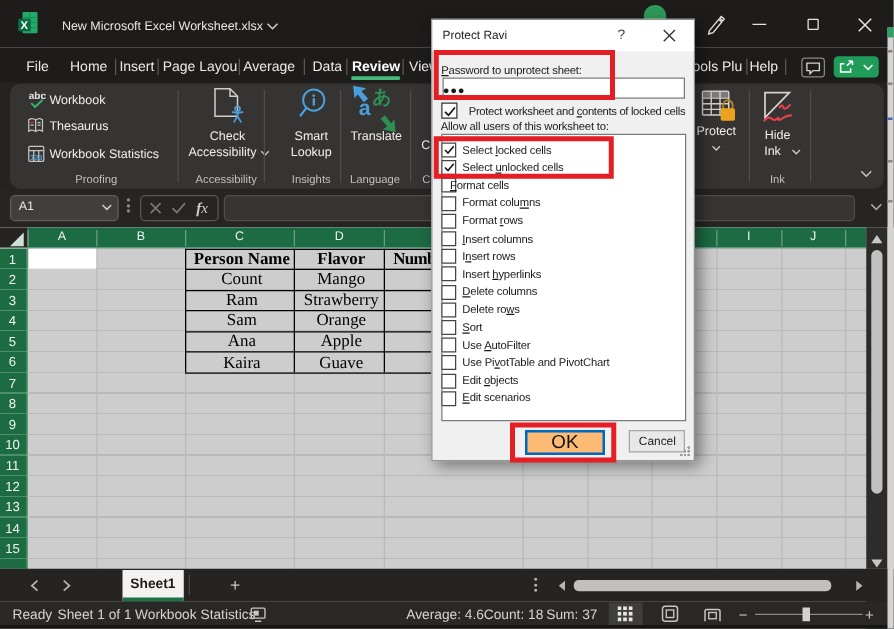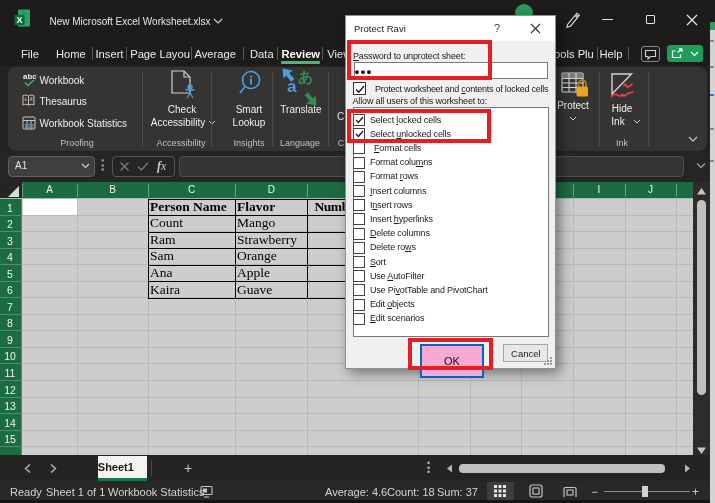--- a/index.html
+++ b/index.html
@@ -19,21 +19,21 @@
 .rlab{position:absolute;color:#c2c0be;font-size:9px;white-space:nowrap;text-align:center}
 
 #sheet{left:0;top:182px;width:693px;height:273px;background:#cdcdcd}
 #colhead{left:21.9px;top:182px;width:671px;height:16.5px;background:#1d6b42}
 #selall{left:0;top:182px;width:21.9px;height:16.5px;background:#252423}
 #rowhead{left:0;top:198.5px;width:21.9px;height:256.5px;background:#1d6b42}
 .hl{position:absolute;top:182px;height:16.5px;color:#eef5f0;font-size:10px;line-height:16.5px;text-align:center;width:20px;margin-left:-10px}
 .hsep{position:absolute;top:184px;height:13px;width:1px;background:rgba(255,255,255,.35)}
 .rn{position:absolute;left:0;width:20px;color:#eef5f0;font-size:10.5px;text-align:center}
 .gvl{position:absolute;top:198.5px;height:256.5px;width:1px;background:#b9b9b9}
-.tcell{position:absolute;font-family:"Liberation Serif",serif;font-size:13.5px;color:#000;white-space:nowrap;height:16.55px;line-height:16.3px}
+.tcell{position:absolute;font-family:"Liberation Serif",serif;font-size:13.5px;color:#000;text-align:center;white-space:nowrap;height:16.55px;line-height:16.3px}
 
 #vsb{left:693px;top:182px;width:17px;height:273px;background:#2d2c2b}
 
 #tabbar{left:0;top:455px;width:715px;height:26px;background:#252423}
 #statusbar{left:0;top:481px;width:715px;height:22px;background:#292827}
 #bedge{left:0;top:500px;width:715px;height:3px;background:#161514}
 .st{position:absolute;color:#d6d4d2;font-size:11px;top:486px;white-space:nowrap}
 
 #dlg{left:345px;top:15px;width:210.5px;height:353.5px;background:#f0f0f0;border:1px solid #919191;box-shadow:4px 4px 12px rgba(0,0,0,.45);z-index:20}
 #dlgtitle{left:0;top:0;width:100%;height:25px;background:#fff}
@@ -326,21 +326,21 @@
 
 <div id="tabbar" class="abs"></div>
 <svg class="abs" style="left:23px;top:463px" width="9" height="11">
     <path d="M7 1.5 L2.5 5.5 L7 9.5" stroke="#b8b6b4" stroke-width="1.4" fill="none"></path>
   </svg>
 <svg class="abs" style="left:49px;top:463px" width="9" height="11">
     <path d="M2 1.5 L6.5 5.5 L2 9.5" stroke="#b8b6b4" stroke-width="1.4" fill="none"></path>
   </svg>
 <div class="abs" style="left:97.8px;top:456px;width:49px;height:25px;background:#f4f3f2"></div>
 <div class="abs" style="left:97.8px;top:478.2px;width:49px;height:2.8px;background:#1e7145"></div>
-<div class="abs" style="left:97.8px;top:461px;width:49px;color:#1d1c1b;font-size:11px;font-weight:bold;text-align:left">Sheet1</div>
+<div class="abs" style="left:97.8px;top:461px;width:49px;color:#1d1c1b;font-size:11px;font-weight:bold;text-align:center">Sheet1</div>
 <div class="abs" style="left:150.5px;top:460px;width:1px;height:16px;background:#4a4846"></div>
 <div class="abs" style="left:184px;top:459.5px;color:#c8c6c4;font-size:14px;font-weight:400">+</div>
 <div class="abs" style="left:427px;top:461px;color:#b8b6b4;font-size:9px;line-height:4.5px">•<br>•<br>•</div>
 <svg class="abs" style="left:444px;top:463px" width="10" height="11">
     <path d="M8 1.5 L3 5.5 L8 9.5" fill="#b8b6b4"></path>
   </svg>
 <div class="abs" style="left:459px;top:464px;width:206px;height:8.5px;background:#c2c0be;border-radius:4px"></div>
 <svg class="abs" style="left:683px;top:463px" width="10" height="11">
     <path d="M2 1.5 L7 5.5 L2 9.5" fill="#b8b6b4"></path>
   </svg>
@@ -407,21 +407,21 @@
       <svg class="abs" style="left:8.7px;top:99.5px" width="9" height="8">
         <path d="M1 4 L3.4 6.5 L8 1" stroke="#1a1a1a" stroke-width="1.3" fill="none"></path>
       </svg>
       <div class="dtx" style="left:23.9px;top:98.5px">Select <u>l</u>ocked cells</div>
       <div class="cbs" style="left:7.2px;top:112.2px"></div>
       <svg class="abs" style="left:8.7px;top:113.7px" width="9" height="8">
         <path d="M1 4 L3.4 6.5 L8 1" stroke="#1a1a1a" stroke-width="1.3" fill="none"></path>
       </svg>
       <div class="dtx" style="left:23.9px;top:112.7px">Select <u>u</u>nlocked cells</div>
       <div class="cbs" style="left:7.2px;top:126.4px"></div>
-      <div class="dtx" style="left:28px;top:126.9px"><u>F</u>ormat cells</div>
+      <div class="dtx" style="left:14px;top:126.9px"><u>F</u>ormat cells</div>
       <div class="cbs" style="left:7.2px;top:140.6px"></div>
       <div class="dtx" style="left:23.9px;top:141.1px">Format colu<u>m</u>ns</div>
       <div class="cbs" style="left:7.2px;top:154.8px"></div>
       <div class="dtx" style="left:23.9px;top:155.3px">Format <u>r</u>ows</div>
       <div class="cbs" style="left:7.2px;top:169px"></div>
       <div class="dtx" style="left:23.9px;top:169.5px"><u>I</u>nsert columns</div>
       <div class="cbs" style="left:7.2px;top:183.2px"></div>
       <div class="dtx" style="left:23.9px;top:183.7px">I<u>n</u>sert rows</div>
       <div class="cbs" style="left:7.2px;top:197.4px"></div>
       <div class="dtx" style="left:23.9px;top:197.9px">Insert <u>h</u>yperlinks</div>
@@ -434,21 +434,21 @@
       <div class="cbs" style="left:7.2px;top:254.2px"></div>
       <div class="dtx" style="left:23.9px;top:254.7px">Use <u>A</u>utoFilter</div>
       <div class="cbs" style="left:7.2px;top:268.4px"></div>
       <div class="dtx" style="left:23.9px;top:268.9px">Use Pi<u>v</u>otTable and PivotChart</div>
       <div class="cbs" style="left:7.2px;top:282.6px"></div>
       <div class="dtx" style="left:23.9px;top:283.1px">Edit <u>o</u>bjects</div>
       <div class="cbs" style="left:7.2px;top:296.8px"></div>
       <div class="dtx" style="left:23.9px;top:297.3px"><u>E</u>dit scenarios</div>
     </div>
 
- <div class="abs ctr" style="left:73.8px;top:327.5px;width:64.3px;height:34px;background:#f9a8d4;border:2px solid #0067c0;font-size:11px;color:#111">OK</div>
+ <div class="abs ctr" style="left:73.8px;top:327.5px;width:64.3px;height:20px;background:#fdba74;border:2px solid #0067c0;font-size:15px;color:#111">OK</div>
  <div class="abs ctr" style="left:157.4px;top:328.2px;width:45px;height:18px;background:#e9e8e8;border:1px solid #a6a6a6;font-size:9.5px;color:#222">Cancel</div>
  <div class="abs" style="right:3px;bottom:3px;width:8px;height:8px;background:
    radial-gradient(circle at 1px 7px,#9a9a9a 1px,transparent 1.2px),
    radial-gradient(circle at 4px 4px,#9a9a9a 1px,transparent 1.2px),
    radial-gradient(circle at 7px 1px,#9a9a9a 1px,transparent 1.2px),
    radial-gradient(circle at 4px 7px,#9a9a9a 1px,transparent 1.2px),
    radial-gradient(circle at 7px 4px,#9a9a9a 1px,transparent 1.2px),
    radial-gradient(circle at 7px 7px,#9a9a9a 1px,transparent 1.2px)"></div>
 </div>
 

